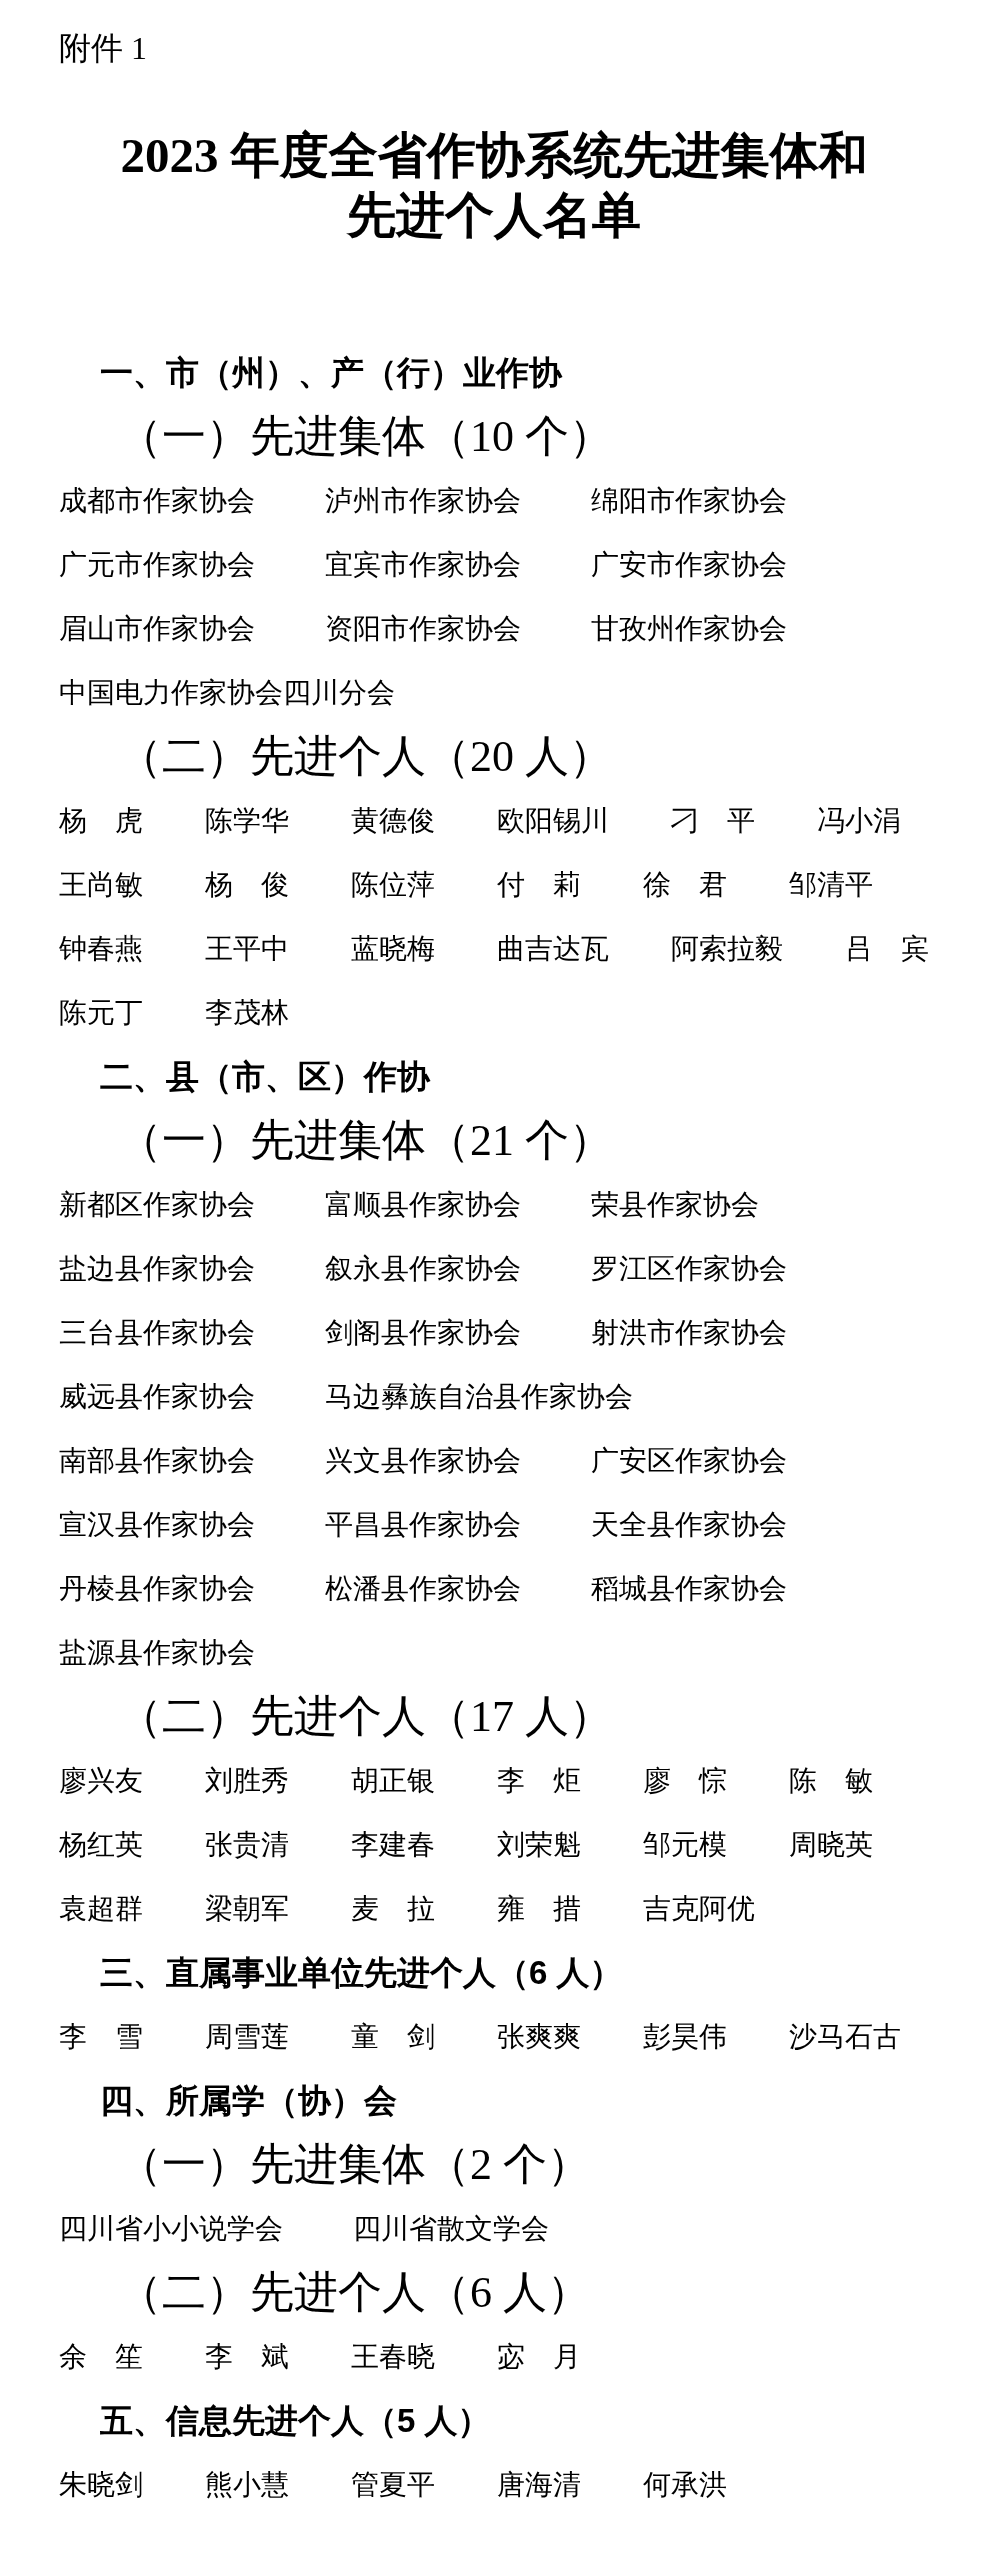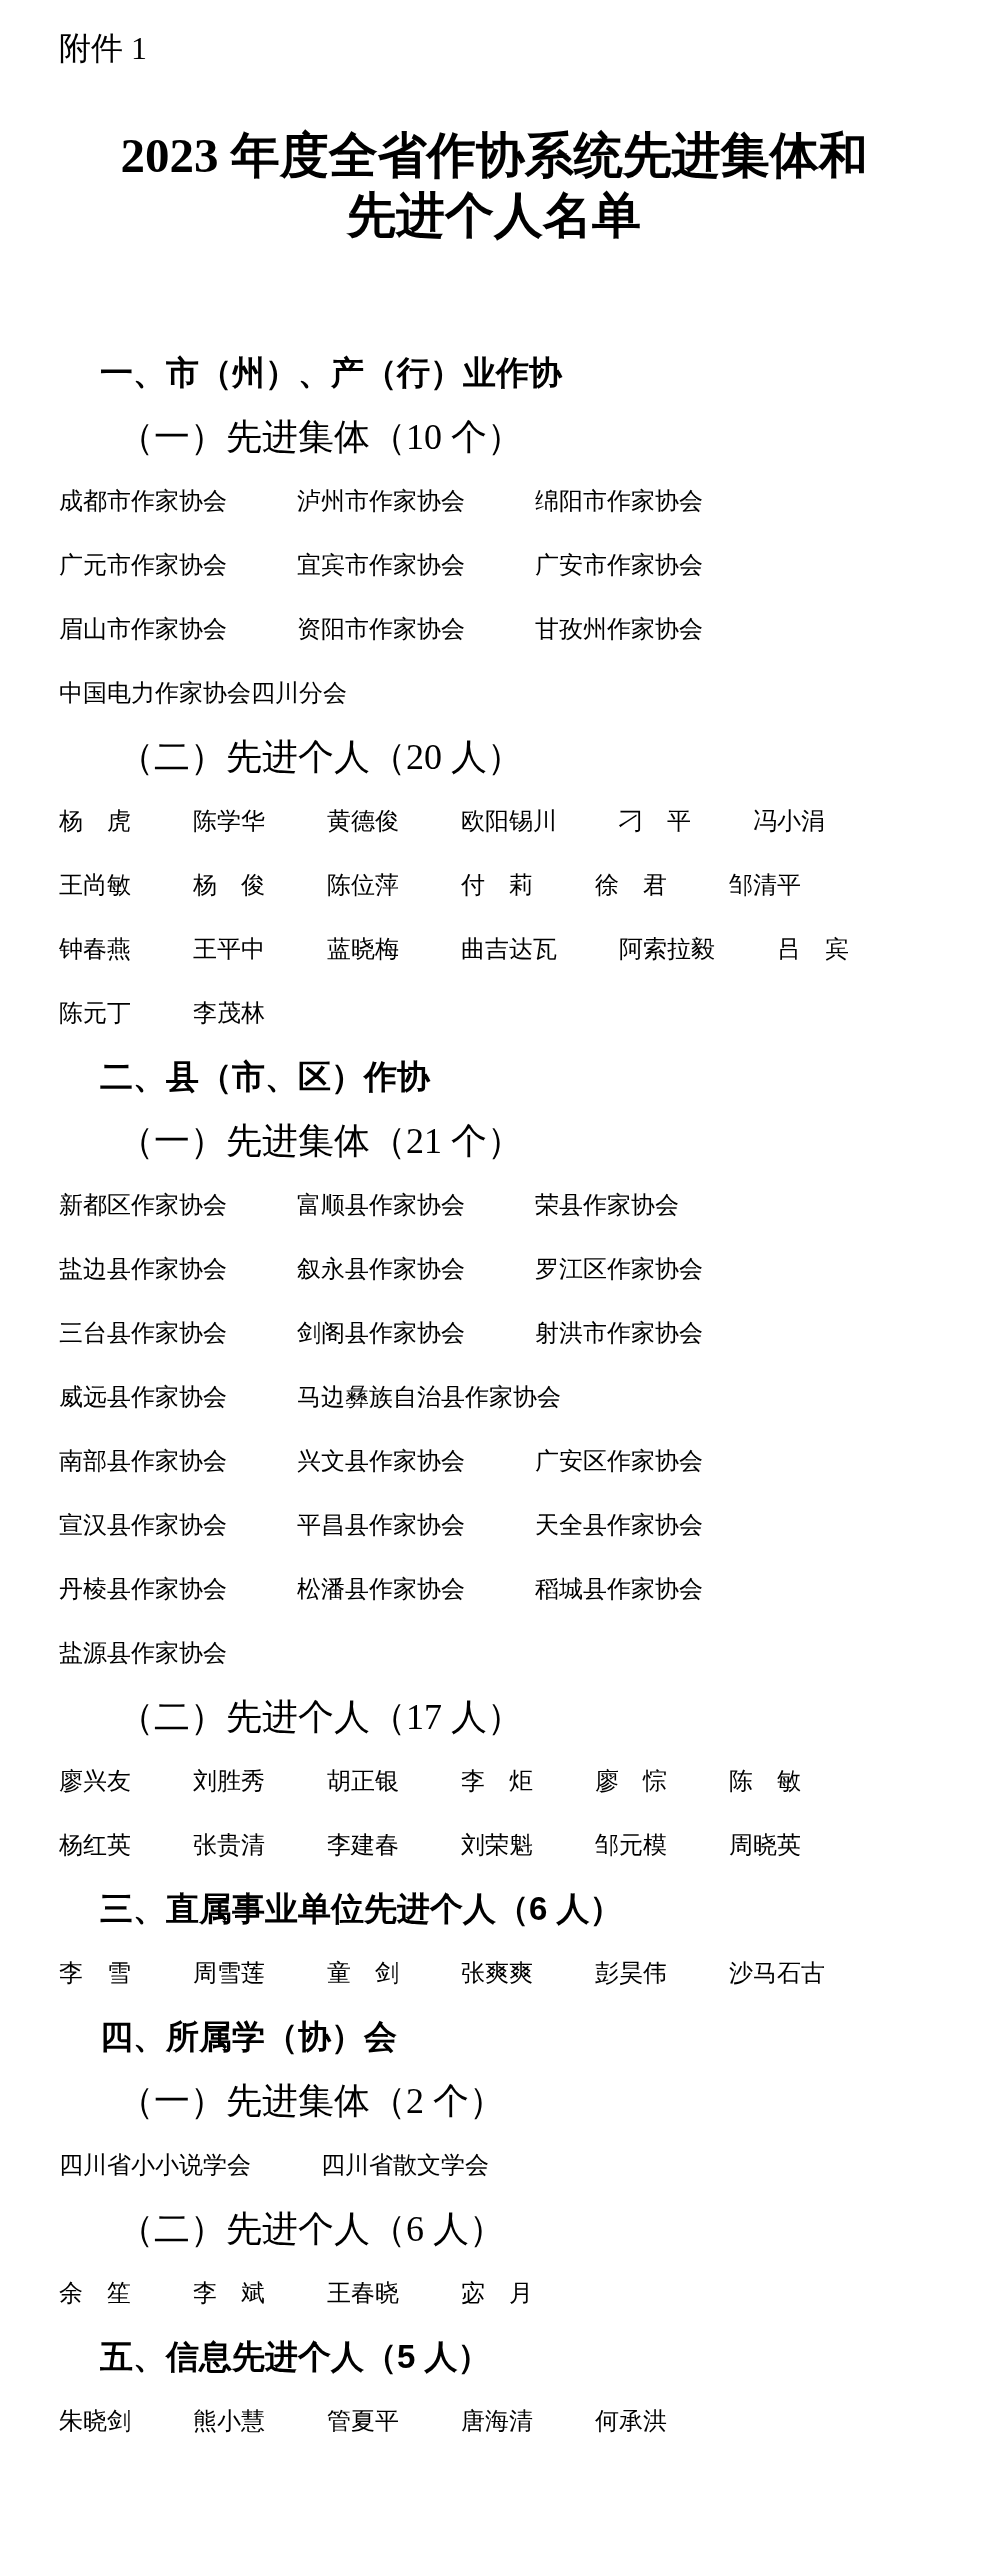--- a/index.html
+++ b/index.html
@@ -33,29 +33,29 @@
     line-height:64px;
     white-space:nowrap;
     margin-left:41px;
   }
   .section-heading {
     font-family:"Liberation Sans","DejaVu Sans",sans-serif;
     font-weight:700;
     font-size:33px;
   }
   .sub-label {
-    font-size:36px;
+    font-size:44px;
     padding-left:18px;
     font-weight:400;
   }
   .row {
     display:flex;
     align-items:center;
     height:64px;
-    font-size:24px;
+    font-size:28px;
     white-space:nowrap;
   }
   .row-orgs { column-gap:70px; }
   .row-names { column-gap:62px; }
   .org, .person { display:inline-block; }
 </style>
 </head>
 <body>
 
 <div class="page">
@@ -176,20 +176,27 @@
       <span class="person">陈　敏</span>
     </div>
     <div class="row row-names">
       <span class="person">杨红英</span>
       <span class="person">张贵清</span>
       <span class="person">李建春</span>
       <span class="person">刘荣魁</span>
       <span class="person">邹元模</span>
       <span class="person">周晓英</span>
     </div>
+    <div class="row row-names">
+      <span class="person">袁超群</span>
+      <span class="person">梁朝军</span>
+      <span class="person">麦　拉</span>
+      <span class="person">雍　措</span>
+      <span class="person">吉克阿优</span>
+    </div>
 
     <div class="line section-heading">三、直属事业单位先进个人（6 人）</div>
 
     <div class="row row-names">
       <span class="person">李　雪</span>
       <span class="person">周雪莲</span>
       <span class="person">童　剑</span>
       <span class="person">张爽爽</span>
       <span class="person">彭昊伟</span>
       <span class="person">沙马石古</span>

